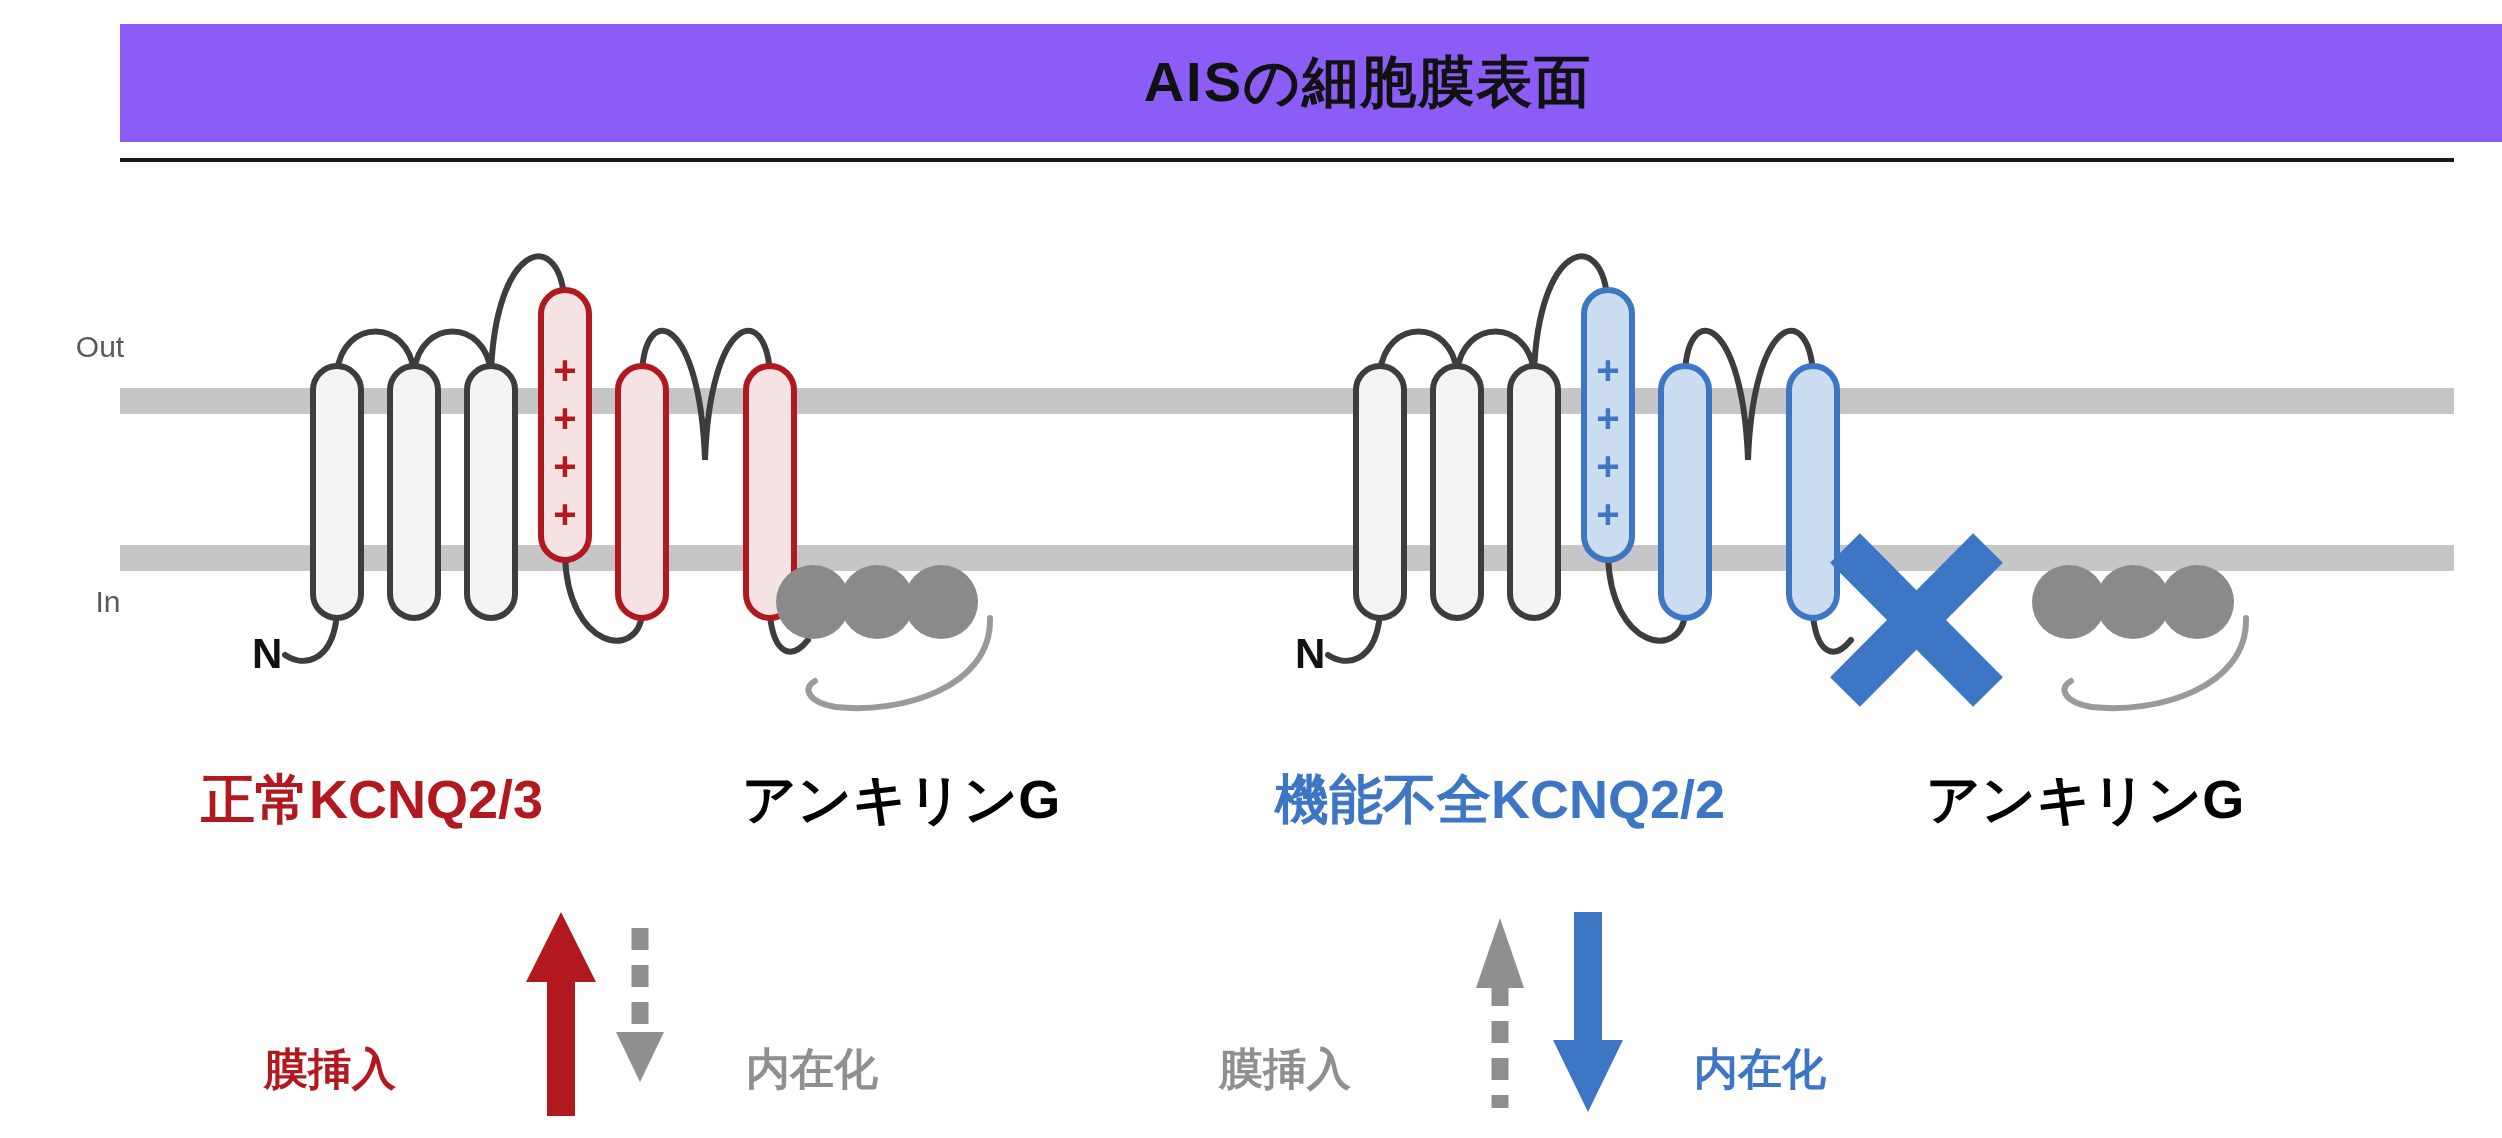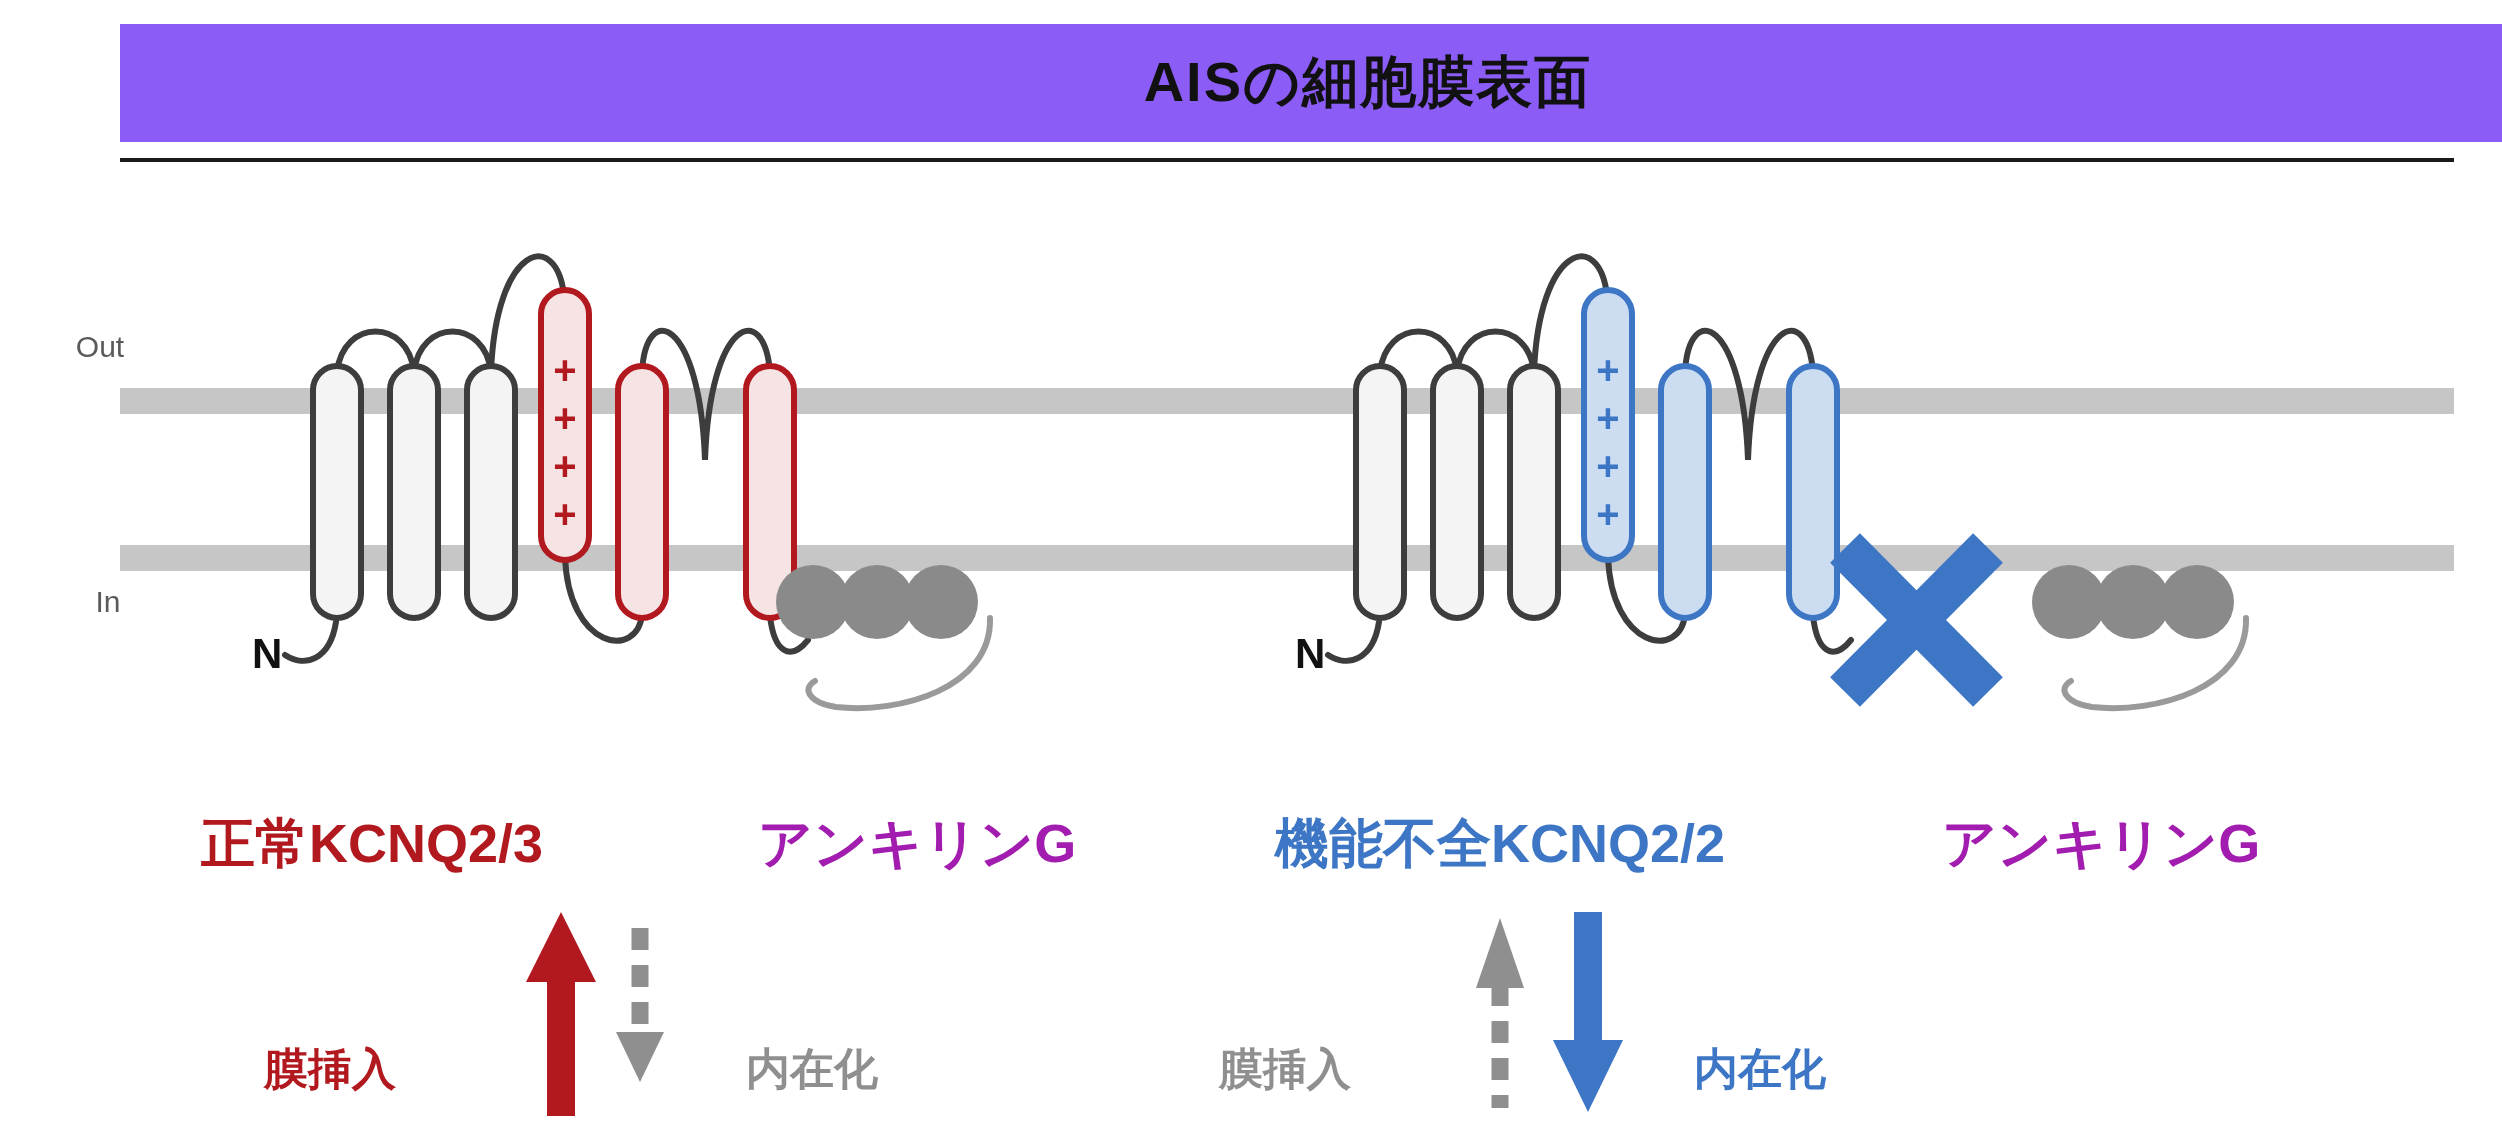--- a/index.html
+++ b/index.html
@@ -33,30 +33,30 @@
   .n-text{font-family:"Liberation Sans", sans-serif;font-size:42px;font-weight:700;fill:#111;}
   .x-mark{stroke:#3d76c5;stroke-width:42;stroke-linecap:butt;}
   .plus-marks{
     position:absolute;writing-mode:vertical-rl;text-orientation:upright;
     font-weight:700;font-size:40px;line-height:48px;letter-spacing:4px;text-align:left;
     white-space:nowrap;
   }
   .plus-red{color:#b1191f;}
   .plus-blue{color:#3d76c5;}
   .name-label{
-    position:absolute;top:808px;transform:translateX(-50%);
+    position:absolute;top:764px;transform:translateX(-50%);
     font-size:54px;font-weight:700;white-space:nowrap;
   }
   .arrow-label{
     position:absolute;top:996px;transform:translateX(-50%);
     font-size:44px;font-weight:700;white-space:nowrap;margin-top:44px;
   }
   .txt-red{color:#b1191f;}
   .txt-blue{color:#3d76c5;}
-  .txt-black{color:#a21caf;margin-left:16px;}
+  .txt-black{color:#000000;}
   .txt-gray{color:#8f8f8f;}
   .solid-red{fill:#b1191f;}
   .solid-blue{fill:#3d76c5;}
   .solid-gray{fill:#8f8f8f;}
   .dash-gray{stroke:#8f8f8f;stroke-width:17;stroke-dasharray:22 15;fill:none;}
 </style>
 </head>
 <body>
 
 <div id="stage">

